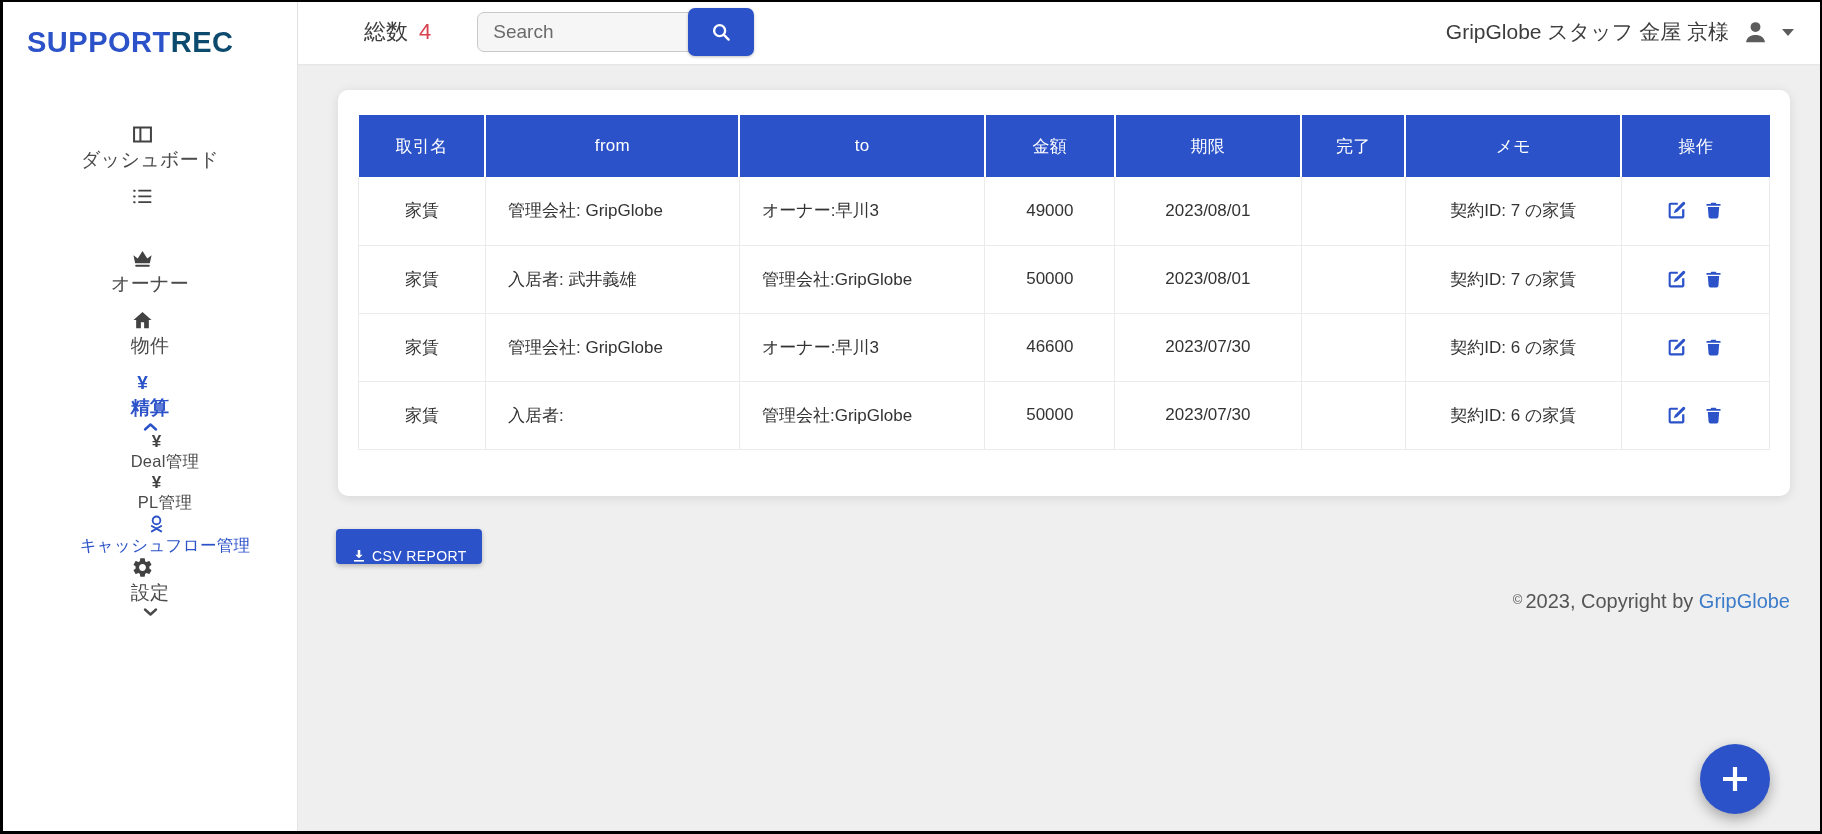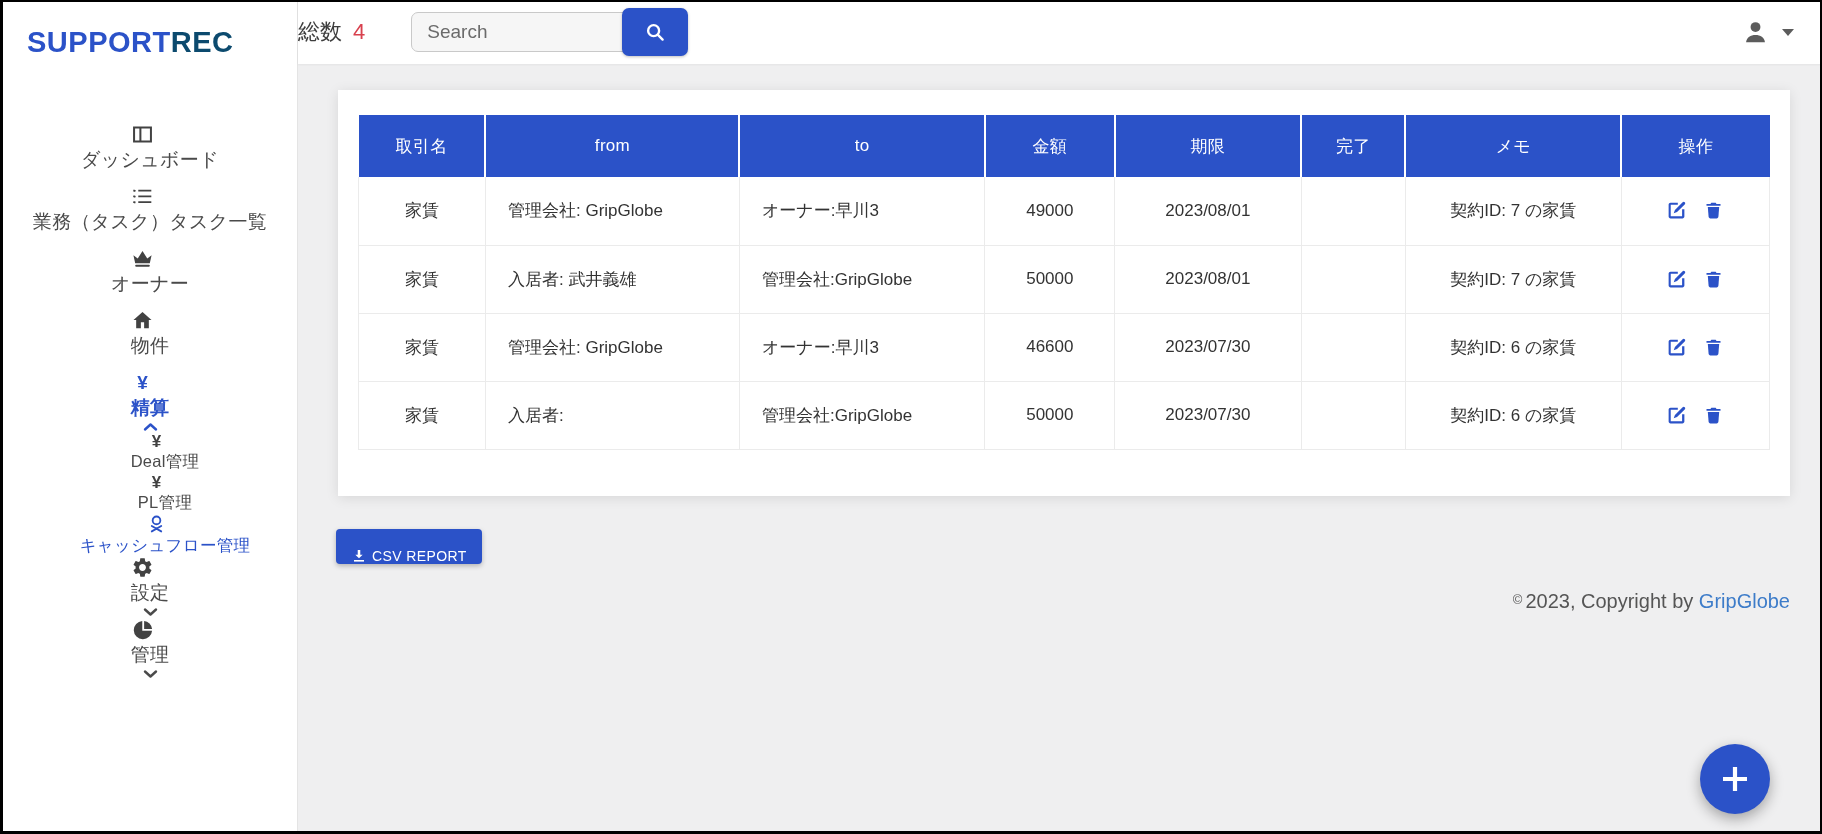--- a/index.html
+++ b/index.html
@@ -31,21 +31,21 @@
   .nav-item.bold { font-weight:700; }
   .nav-sub { height:41px; padding-left:59px; font-size:16.5px; }
   .nav-sub .nicon { width:21px; height:21px; margin-right:17px; }
   .yen-glyph { font-weight:700; font-size:19px; line-height:1; }
   .nav-sub .yen-glyph { font-size:17px; font-weight:700; }
 
   
   .main { flex:1; display:flex; flex-direction:column; min-width:0; }
   .topbar { height:64px; background:#fff; display:flex; align-items:center;
     flex-shrink:0; box-shadow:0 1px 2px rgba(0,0,0,.05); position:relative; z-index:5; }
-  .total { font-size:22px; color:#3d3d3d; display:flex;
+  .total { margin-left:66px; font-size:22px; color:#3d3d3d; display:flex;
     align-items:baseline; gap:11px; }
   .total .num { color:#d8414e; }
   .searchbox { display:flex; align-items:center; margin-left:46px; }
   .searchbox input { width:220px; height:40px; background:#f6f6f6;
     border:1px solid #c9c9c9; border-radius:7px; padding:0 15px;
     font-size:19px; color:#333; outline:none;
     font-family:"Liberation Sans","DejaVu Sans",sans-serif; }
   .searchbox input::placeholder { color:#6b6b6b; opacity:1; }
   .search-btn { width:66px; height:48px; margin-left:-9px; background:#2b52c8;
     border:none; border-radius:7px; display:flex; align-items:center;
@@ -53,21 +53,21 @@
     box-shadow:0 1px 3px rgba(0,0,0,.25); }
   .user { margin-left:auto; margin-right:28px; display:flex; align-items:center; gap:13px; cursor:pointer; }
   .user-name { font-size:21px; color:#3d3d3d; }
   .person { color:#5c5c5c; display:flex; }
   .caret { width:0; height:0; border-left:6px solid transparent;
     border-right:6px solid transparent; border-top:7px solid #5c5c5c; }
 
   
   .content { flex:1; position:relative; background:#efeff0;
     padding:26px 32px 0 40px; }
-  .card { background:#fff; border-radius:0;
+  .card { background:#fff; border-radius:10px;
     box-shadow:0 2px 12px rgba(0,0,0,.10); padding:25px 20px 46px 20px; }
   table { width:100%; border-collapse:collapse; table-layout:fixed; }
   th { background:#2b52c8; color:#fff; font-weight:400; font-size:17px;
     height:62px; border-right:2px solid #fff; letter-spacing:.3px; }
   th:last-child { border-right:none; }
   td { height:68px; font-size:17px; color:#333; border:1px solid #ebebeb;
     padding:16px 22px; background:#fff; }
   tbody tr:first-child td { border-top:none; }
   td.c { text-align:center; padding:0 3px;margin-left:28px; }
   .ops { display:flex; gap:16px; justify-content:center; align-items:center; }
@@ -111,21 +111,20 @@
         <span class="nlabel">ダッシュボード</span>
       </div>
 
       <div class="nav-item">
         <span class="nicon">
           <svg viewBox="0 0 24 24" width="23" height="23" fill="currentColor">
               <path d="M2.8 4.6l2.2.9-.7 1.8-2.2-.9zM2.8 10.6l2.2.9-.7 1.8-2.2-.9zM2.8 16.6l2.2.9-.7 1.8-2.2-.9z"></path>
               <path d="M7.6 5h13.6v1.9H7.6zM7.6 11h13.6v1.9H7.6zM7.6 17h13.6v1.9H7.6z"></path>
             </svg>
         </span>
-        <span class="nlabel">業務（タスク）タスク一覧</span>
       </div>
 
       <div class="nav-item">
         <span class="nicon">
           <svg viewBox="0 0 24 24" width="23" height="23" fill="currentColor">
               <path d="M2.5 8.6 7 12 12 4.3 17 12l4.5-3.4L19.6 17H4.4z"></path>
               <rect x="4.4" y="18.4" width="15.2" height="2.2" rx="1"></rect>
             </svg>
         </span>
         <span class="nlabel">オーナー</span>
@@ -183,34 +182,20 @@
             </svg>
         </span>
         <span class="nlabel">設定</span>
         <span style="color:#4a4a4a;display:flex;">
           <svg width="15" height="10" viewBox="0 0 15 10">
               <path d="M2 2.5 7.5 7.5 13 2.5" fill="none" stroke="currentColor" stroke-width="2.4" stroke-linecap="round" stroke-linejoin="round"></path>
             </svg>
         </span>
       </div>
 
-      <div class="nav-item">
-        <span class="nicon">
-          <svg viewBox="0 0 24 24" width="22" height="22" fill="currentColor">
-              <path d="M11.2 2.1A10 10 0 1 0 21.9 12.8H11.2z"></path>
-              <path d="M13.2 2.1v8.7h8.7a10 10 0 0 0-8.7-8.7z"></path>
-            </svg>
-        </span>
-        <span class="nlabel">管理</span>
-        <span style="color:#4a4a4a;display:flex;">
-          <svg width="15" height="10" viewBox="0 0 15 10">
-              <path d="M2 2.5 7.5 7.5 13 2.5" fill="none" stroke="currentColor" stroke-width="2.4" stroke-linecap="round" stroke-linejoin="round"></path>
-            </svg>
-        </span>
-      </div>
 
     </nav>
   </aside>
 
   <div class="main">
 
     <header class="topbar">
       <div class="total">
         <span>総数</span>
         <span class="num">4</span>
@@ -220,20 +205,21 @@
         <button class="search-btn">
           <span style="display:flex;">
             <svg viewBox="0 0 24 24" width="22" height="22" fill="none" stroke="#fff" stroke-width="2.6">
                 <circle cx="10.5" cy="10.5" r="6"></circle>
                 <path d="M15.2 15.2 20.3 20.3" stroke-linecap="round"></path>
               </svg>
           </span>
         </button>
       </div>
       <div class="user">
+        <span class="user-name">GripGlobe スタッフ 金屋 京様</span>
         <span class="person">
           <svg viewBox="0 0 24 24" width="27" height="27" fill="currentColor">
               <circle cx="12" cy="7.2" r="4.4"></circle>
               <path d="M3.6 20.6c.6-4.2 4-6.3 8.4-6.3s7.8 2.1 8.4 6.3z"></path>
             </svg>
         </span>
         <span class="caret"></span>
       </div>
     </header>
 

